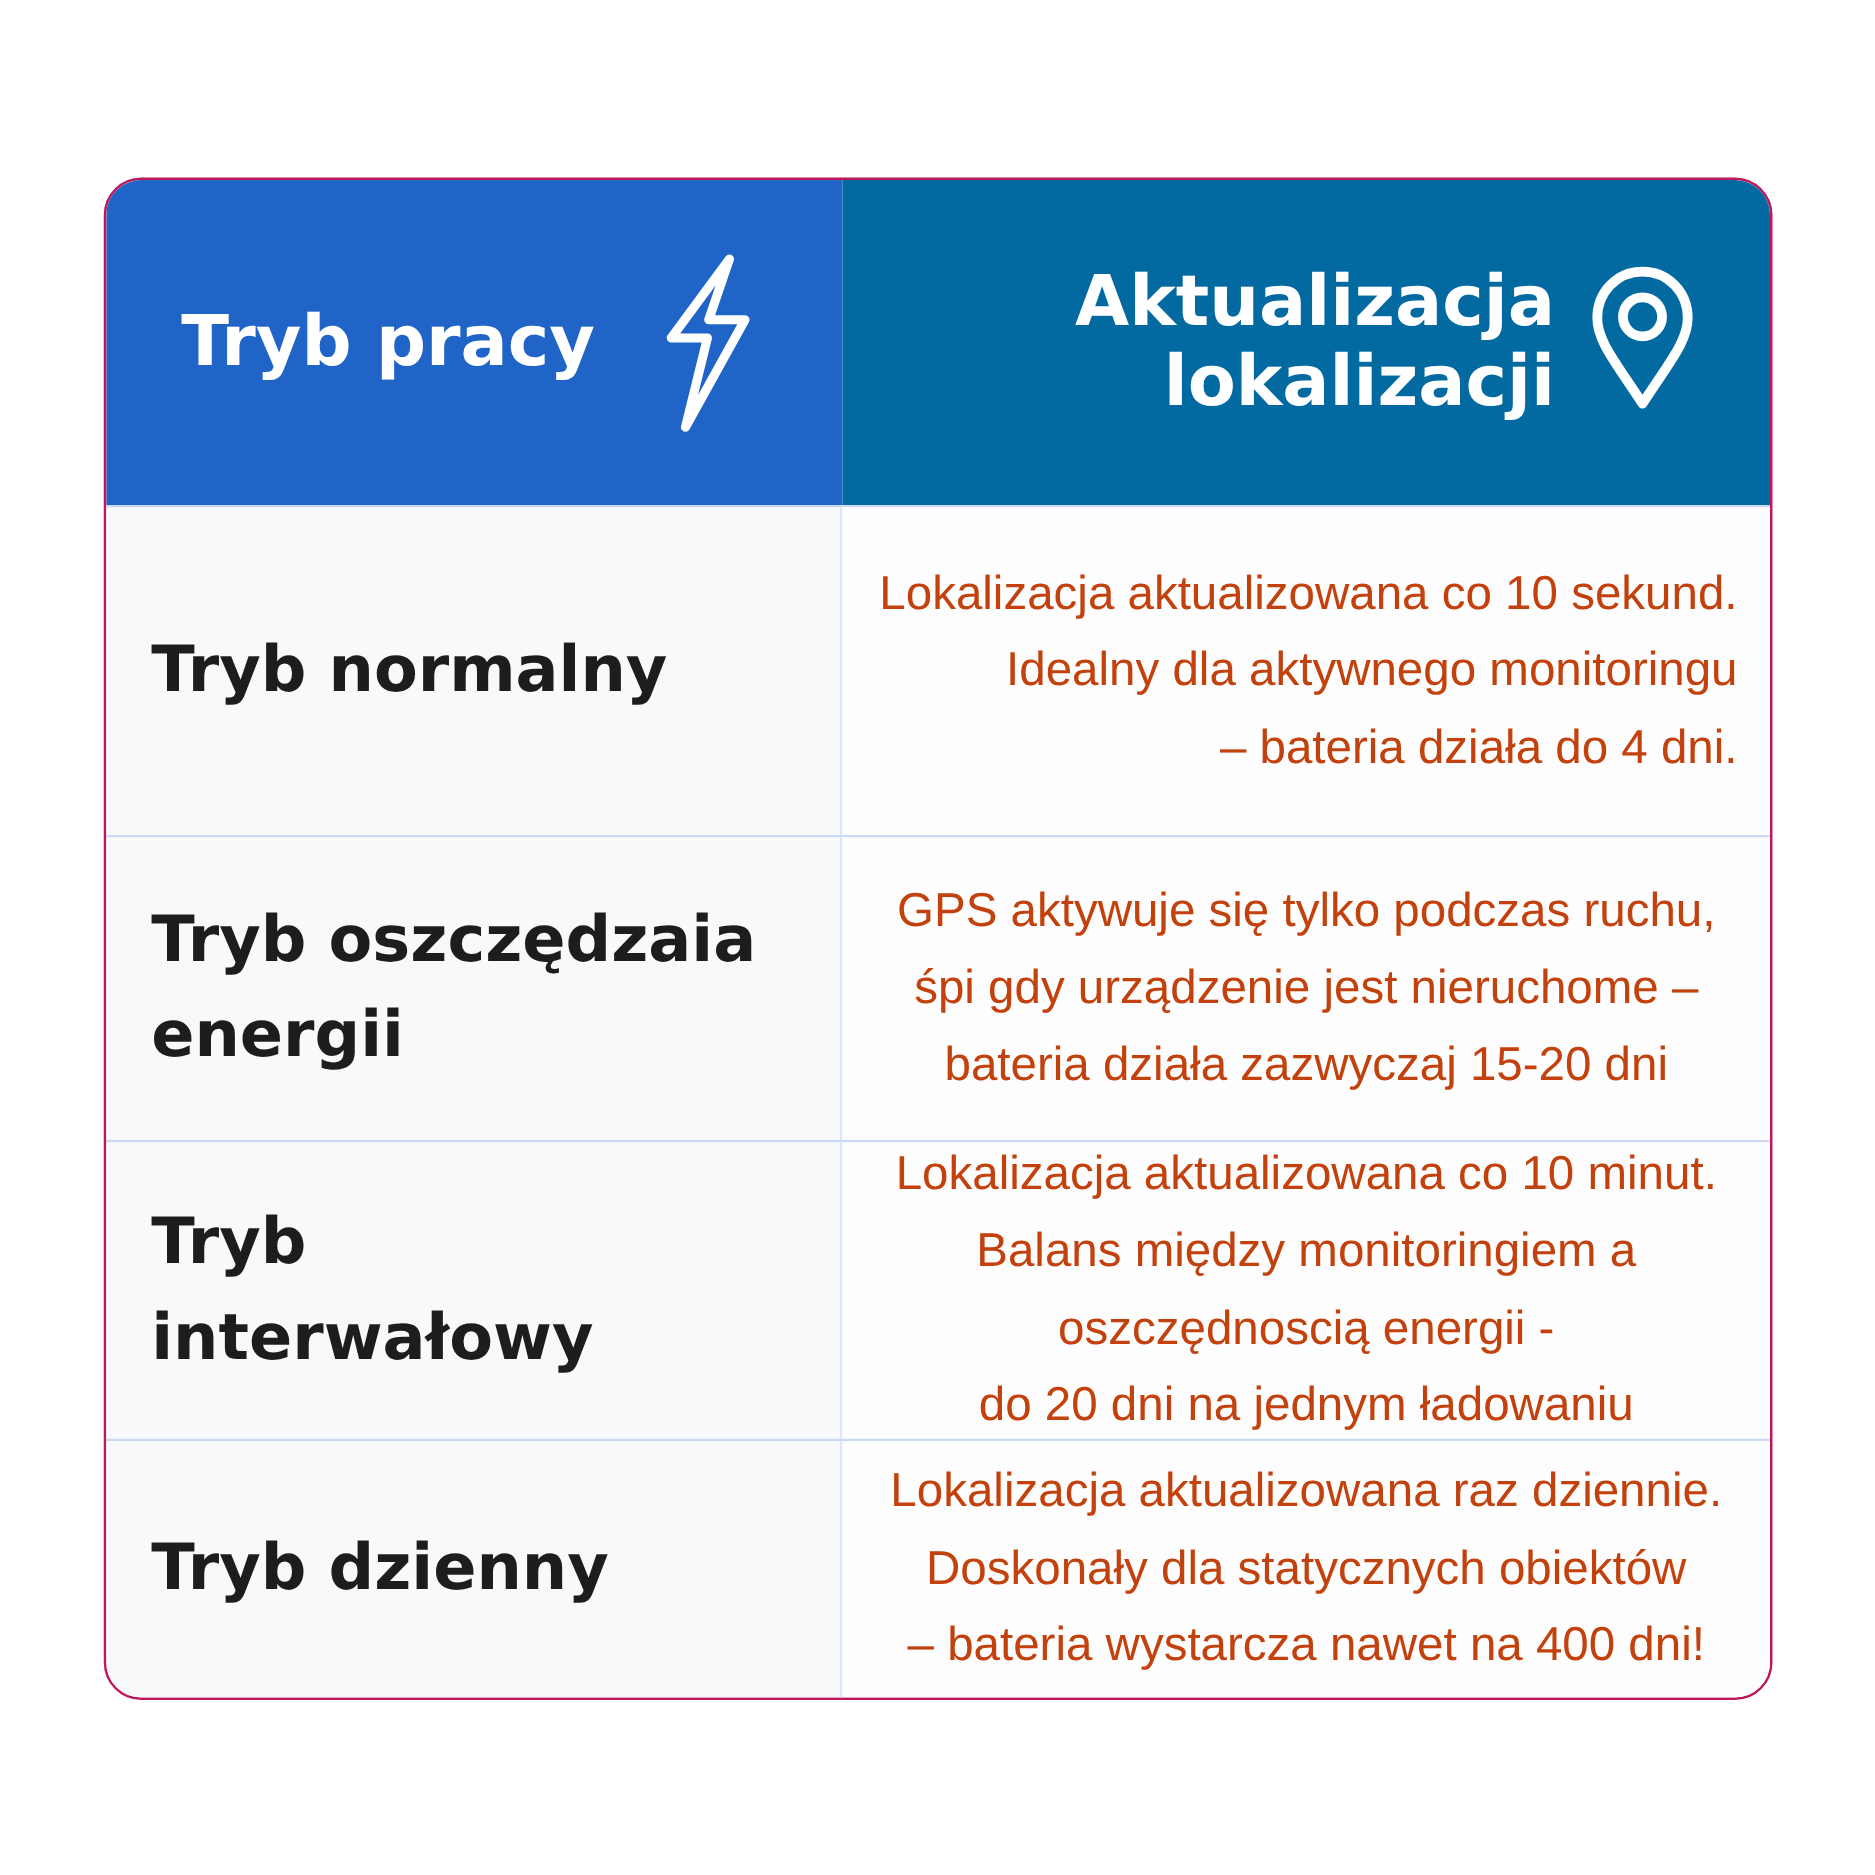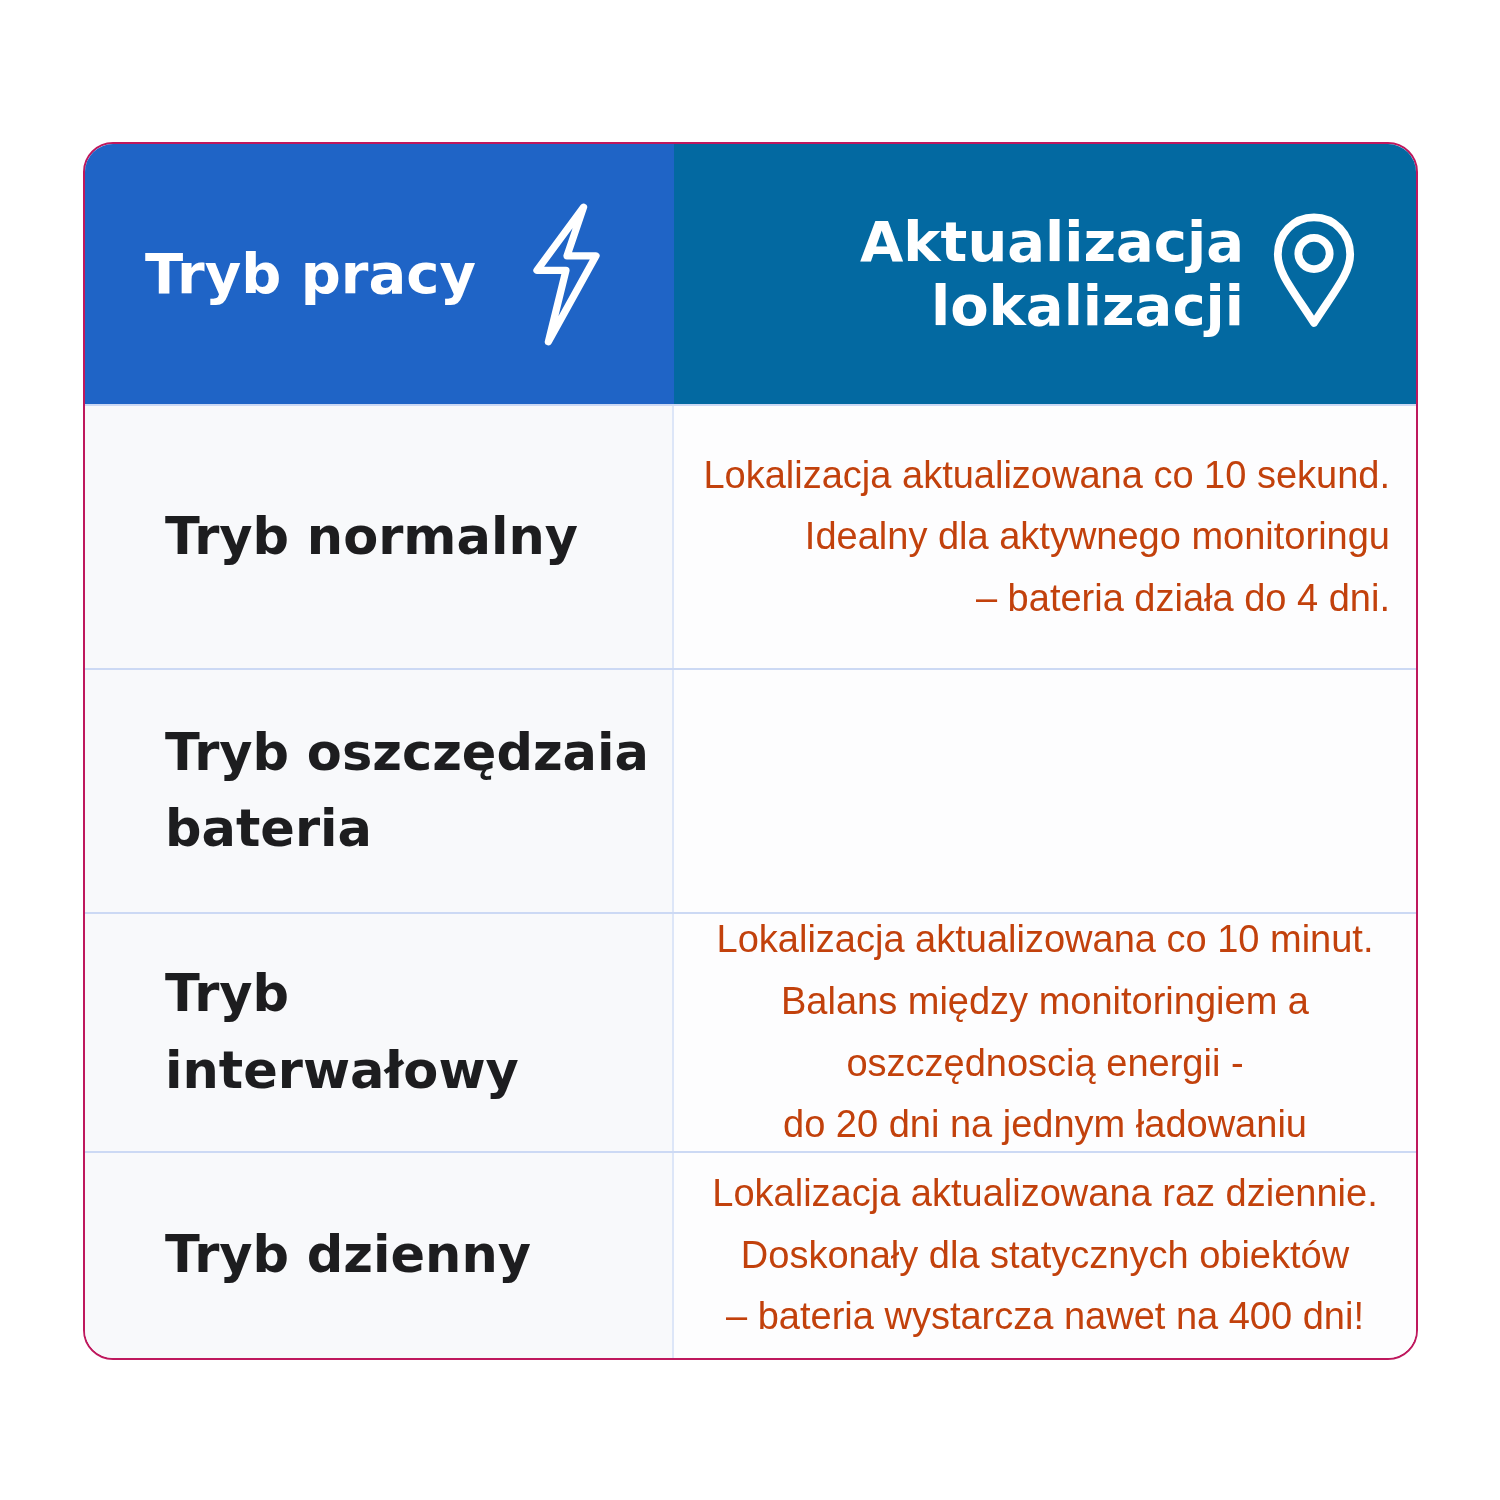--- a/index.html
+++ b/index.html
@@ -82,21 +82,20 @@
     padding-left:36px;
     padding-right:10px;
   }
   .mode-title{
     font-family:"DejaVu Sans", sans-serif;
     font-weight:bold;
     font-size:51px;
     line-height:1.5;
     color:#1d1d1f;
     white-space:pre-line;
-    margin-left:44px;
   }
   .cell-desc{
     flex:1;
     background:#fdfdfe;
     display:flex;
     align-items:center;
     box-sizing:border-box;
     padding:10px 22px;
   }
   .desc-text{
@@ -144,21 +143,26 @@
       <div class="cell-desc align-right">
         <div class="desc-text">Lokalizacja aktualizowana co 10 sekund.
 Idealny dla aktywnego monitoringu
 – bateria działa do 4 dni.</div>
       </div>
     </div>
 
     <div class="row row-2">
       <div class="cell-mode">
         <div class="mode-title">Tryb oszczędzaia
-bateria</div>
+energii</div>
+      </div>
+      <div class="cell-desc align-center">
+        <div class="desc-text">GPS aktywuje się tylko podczas ruchu,
+śpi gdy urządzenie jest nieruchome –
+bateria działa zazwyczaj 15-20 dni</div>
       </div>
     </div>
 
     <div class="row row-3">
       <div class="cell-mode">
         <div class="mode-title">Tryb
 interwałowy</div>
       </div>
       <div class="cell-desc align-center">
         <div class="desc-text">Lokalizacja aktualizowana co 10 minut.

